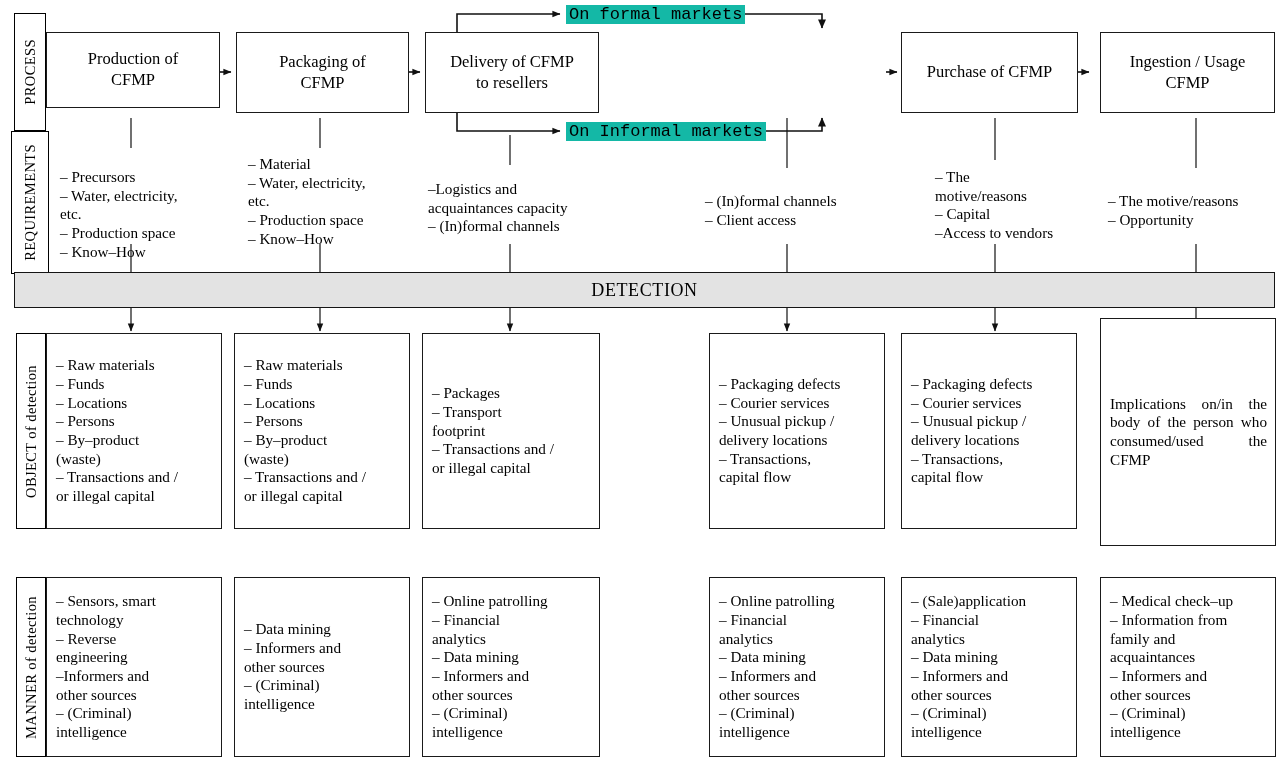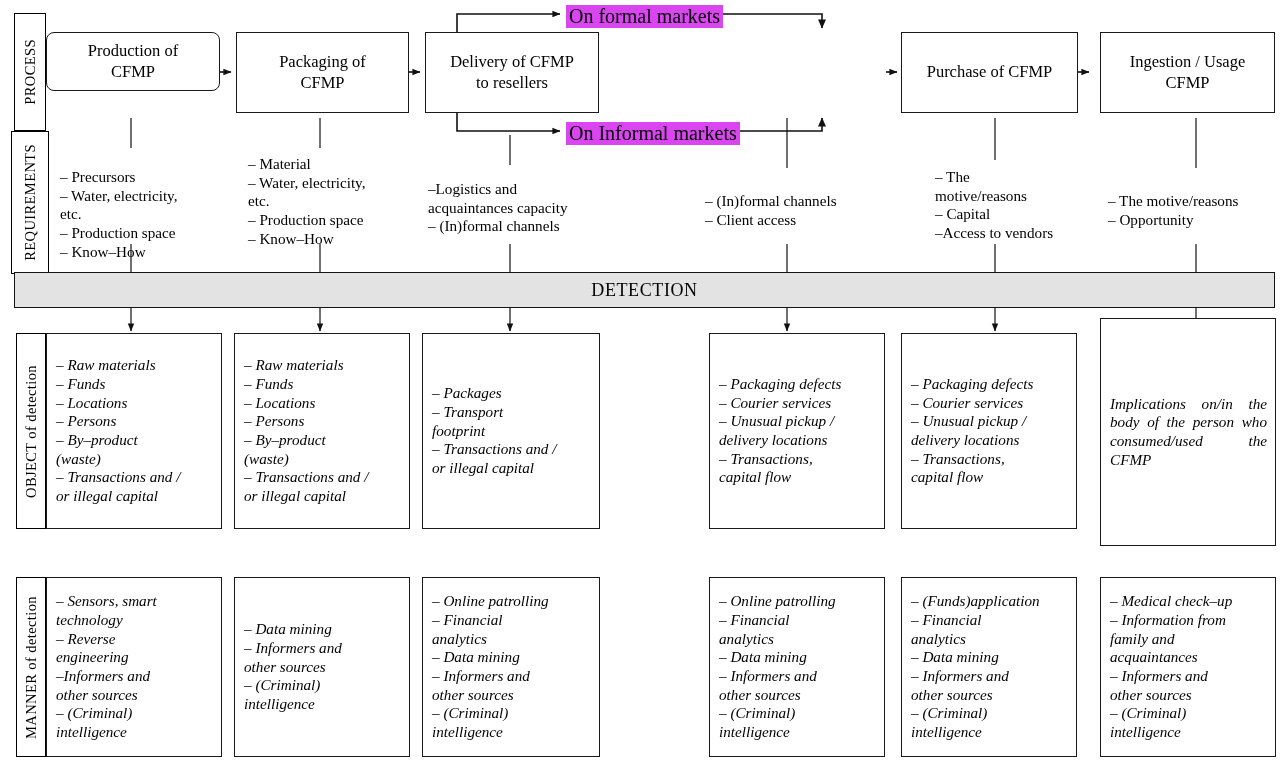--- a/index.html
+++ b/index.html
@@ -25,21 +25,21 @@
     display:flex;align-items:center;justify-content:center;
     text-align:center;font-size:16.5px;line-height:1.25;
   }
 
   
   .cbox{
     position:absolute;box-sizing:border-box;
     border:1.7px solid #1a1a1a;background:#fff;
     font-size:15.2px;line-height:1.23;
     padding:6px 8px 6px 9px;
-    display:flex;align-items:center;font-style:italic;
+    display:flex;align-items:center;
   }
   .cbox ul{margin:0;padding:0;list-style:none;width:100%;}
   .cbox li{margin:0;padding:0;}
   .cbox.justified p{margin:0;text-align:justify;text-align-last:justify;width:100%;}
 
   
   .rbox{
     position:absolute;box-sizing:border-box;
     font-size:15.2px;line-height:1.23;
   }
@@ -48,21 +48,21 @@
 
   
   .detection{
     position:absolute;box-sizing:border-box;
     background:#e3e3e3;border:1.6px solid #151515;
     display:flex;align-items:center;justify-content:center;
     font-size:18px;letter-spacing:.6px;
   }
 
   
-  .mklabel{position:absolute;font-size:20px;white-space:nowrap;background:#d946ef;padding:0 3px;}
+  .mklabel{position:absolute;font-size:17px;white-space:nowrap;background:#14b8a6;padding:0 3px;font-family:Liberation Mono, monospace;}
 
   svg.lines{position:absolute;left:0;top:0;width:1288px;height:769px;pointer-events:none;}
 </style>
 </head>
 <body>
 
 <div id="stage">
 
   <svg class="lines" viewBox="0 0 1288 769">
     <defs>
@@ -109,21 +109,21 @@
   <div class="rowlabel" style="left:11px;top:131px;width:38px;height:143px;">
     <span>REQUIREMENTS</span>
   </div>
   <div class="rowlabel" style="left:16px;top:333px;width:30px;height:196px;">
     <span>OBJECT of detection</span>
   </div>
   <div class="rowlabel" style="left:16px;top:577px;width:30px;height:180px;">
     <span>MANNER of detection</span>
   </div>
 
-  <div class="pbox" style="left:46px;top:32px;width:174px;height:59px;border-radius:8px;">
+  <div class="pbox" style="left:46px;top:32px;width:174px;height:76px;">
     <span style="white-space:pre-line;">Production of
 CFMP</span>
   </div>
   <div class="pbox" style="left:236px;top:32px;width:173px;height:81px;">
     <span style="white-space:pre-line;">Packaging of
 CFMP</span>
   </div>
   <div class="pbox" style="left:425px;top:32px;width:174px;height:81px;">
     <span style="white-space:pre-line;text-align:center;">Delivery of CFMP
 to resellers</span>
@@ -286,21 +286,21 @@
       <li>analytics</li>
       <li>– Data mining</li>
       <li> – Informers and</li>
       <li>other sources</li>
       <li>– (Criminal)</li>
       <li>intelligence</li>
     </ul>
   </div>
   <div class="cbox" style="left:901px;top:577px;width:176px;height:180px;">
     <ul>
-      <li>– (Funds)application</li>
+      <li>– (Sale)application</li>
       <li>– Financial</li>
       <li>analytics</li>
       <li>– Data mining</li>
       <li>– Informers and</li>
       <li>other sources</li>
       <li>– (Criminal)</li>
       <li>intelligence</li>
     </ul>
   </div>
   <div class="cbox" style="left:1100px;top:577px;width:176px;height:180px;">

